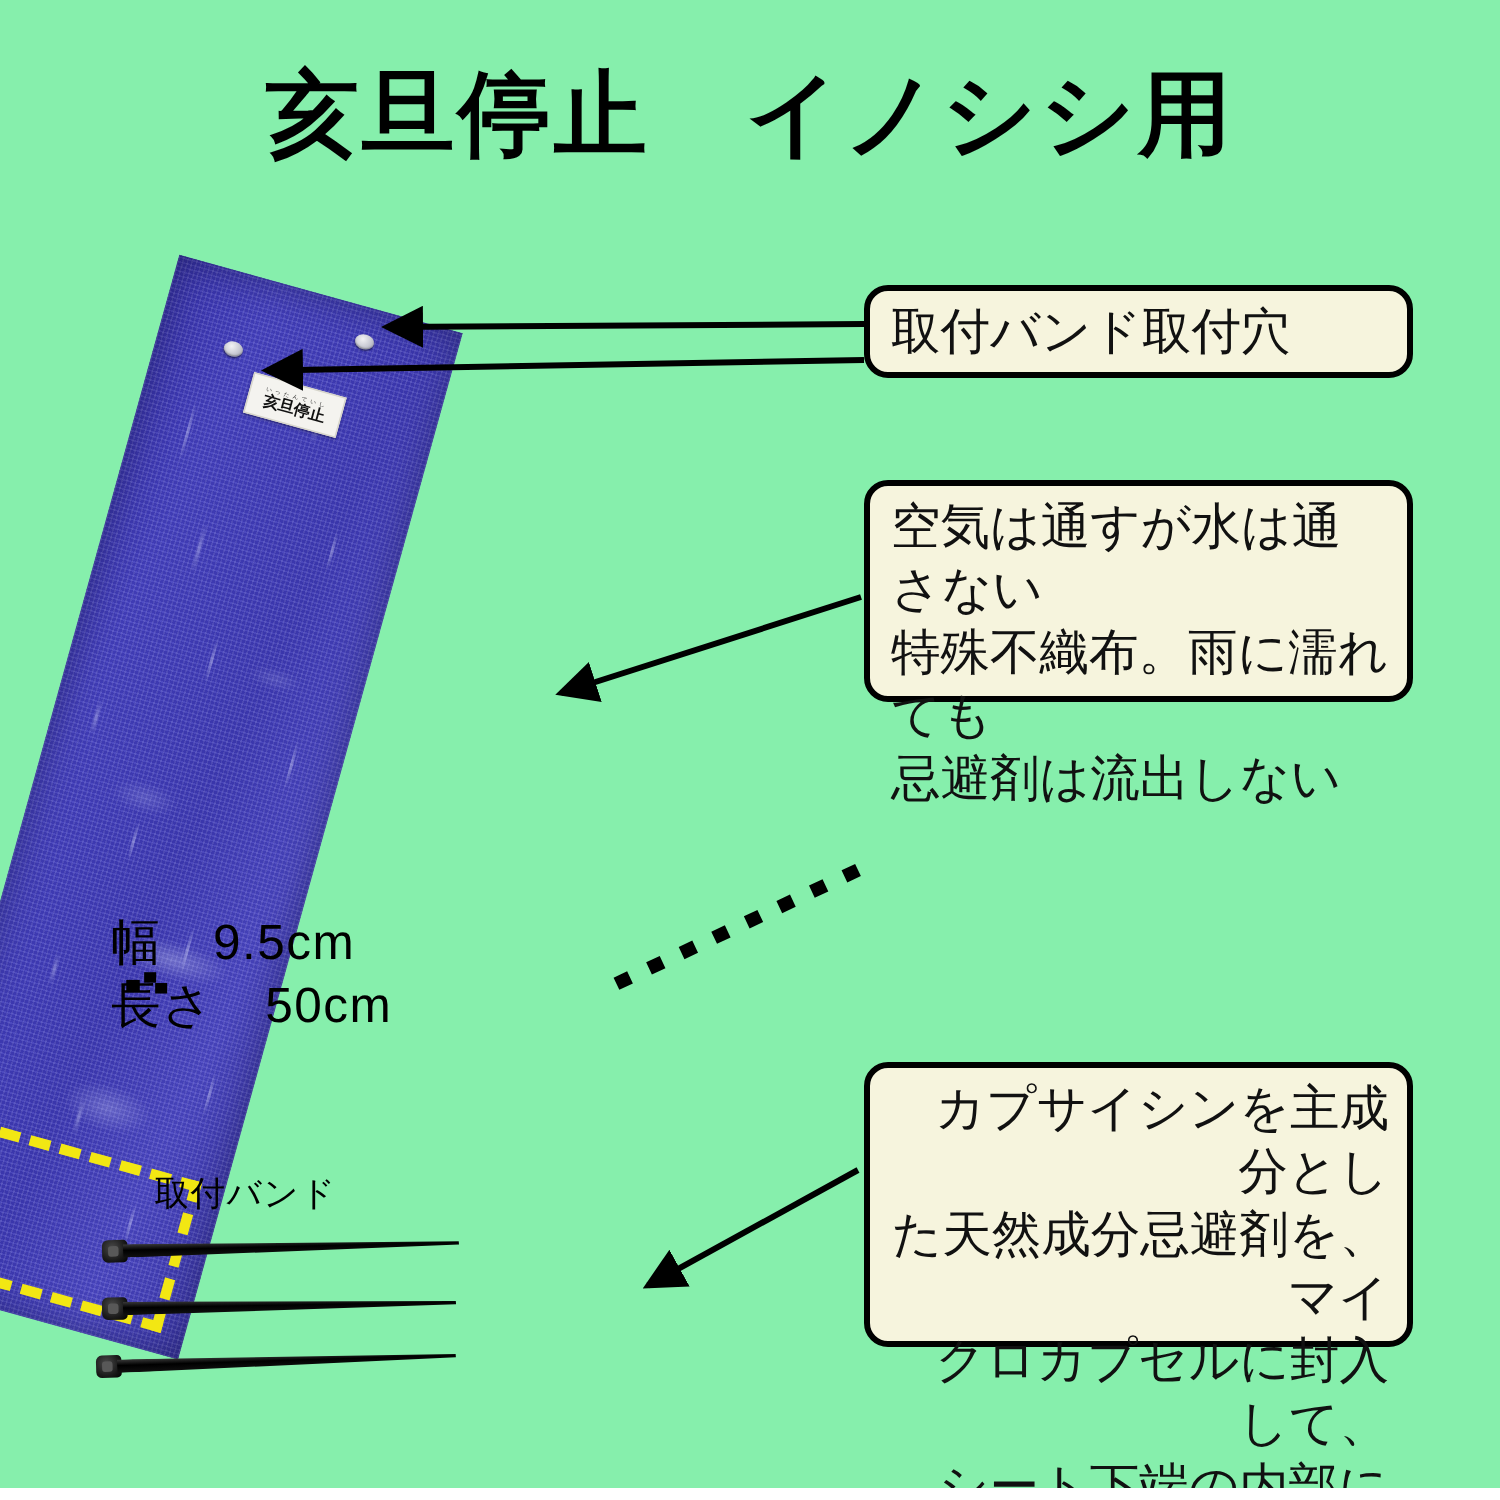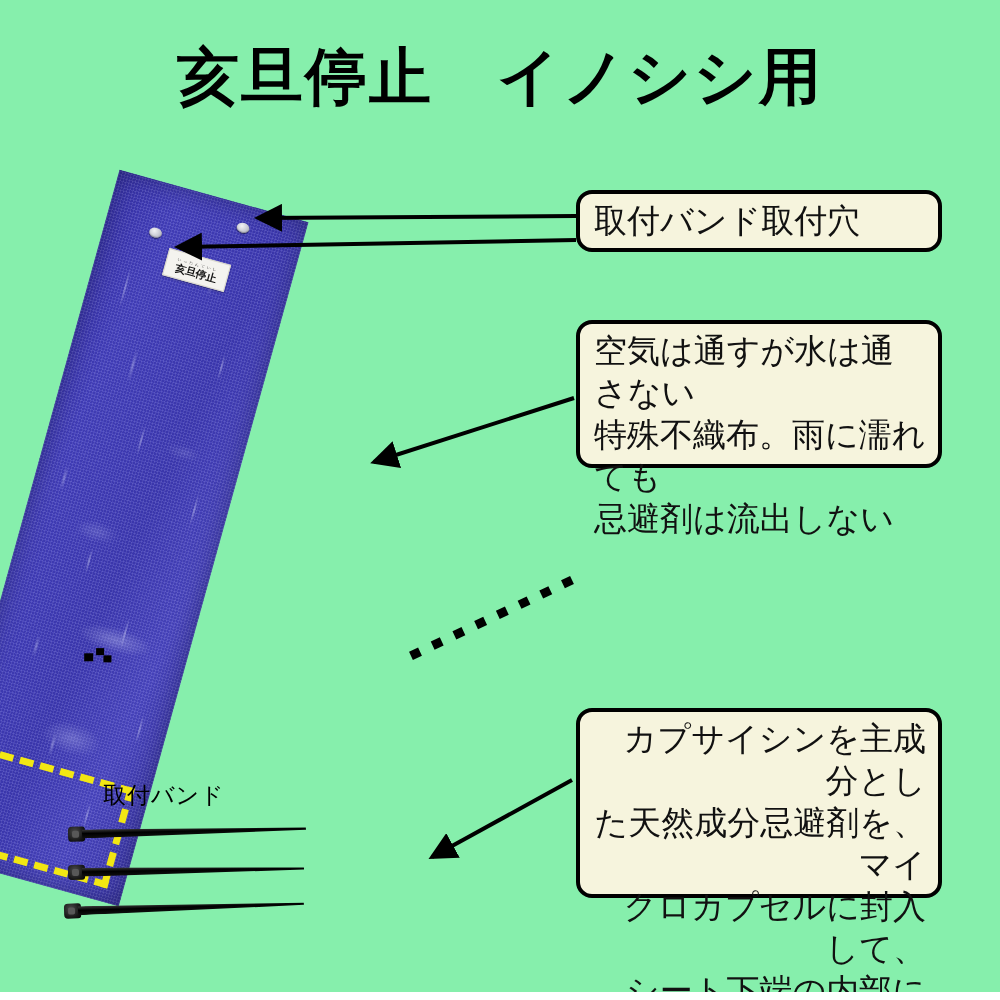--- a/index.html
+++ b/index.html
@@ -273,20 +273,22 @@
 忌避剤は流出しない</div>
 
   <div class="callout" style="left:576px; top:190px; width:366px; height:62px;">取付バンド取付穴</div>
 
 
   <div class="callout" style="left:576px; top:708px; width:366px; height:190px;text-align:right;">カプサイシンを主成分とし
 た天然成分忌避剤を、マイ
 クロカプセルに封入して、
 シート下端の内部に収納</div>
 
+  <div class="dim-text" style="left:74px; top:607px;">幅　9.5cm
+長さ　50cm</div>
 
   <div class="band-caption" style="left:103px; top:780px;">取付バンド</div>
 
   <div class="tie" style="left:68px;  top:827px; width:238px; transform:rotate(-1.4deg);">
     <div class="tie-head"></div>
     <div class="tie-tail" style="width:224px; clip-path: polygon(0 0, 100% 38%, 100% 62%, 0 100%);"></div>
   </div>
 
   <div class="tie" style="left:68px;  top:866px; width:238px; transform:rotate(-1.0deg);">
     <div class="tie-head"></div>

